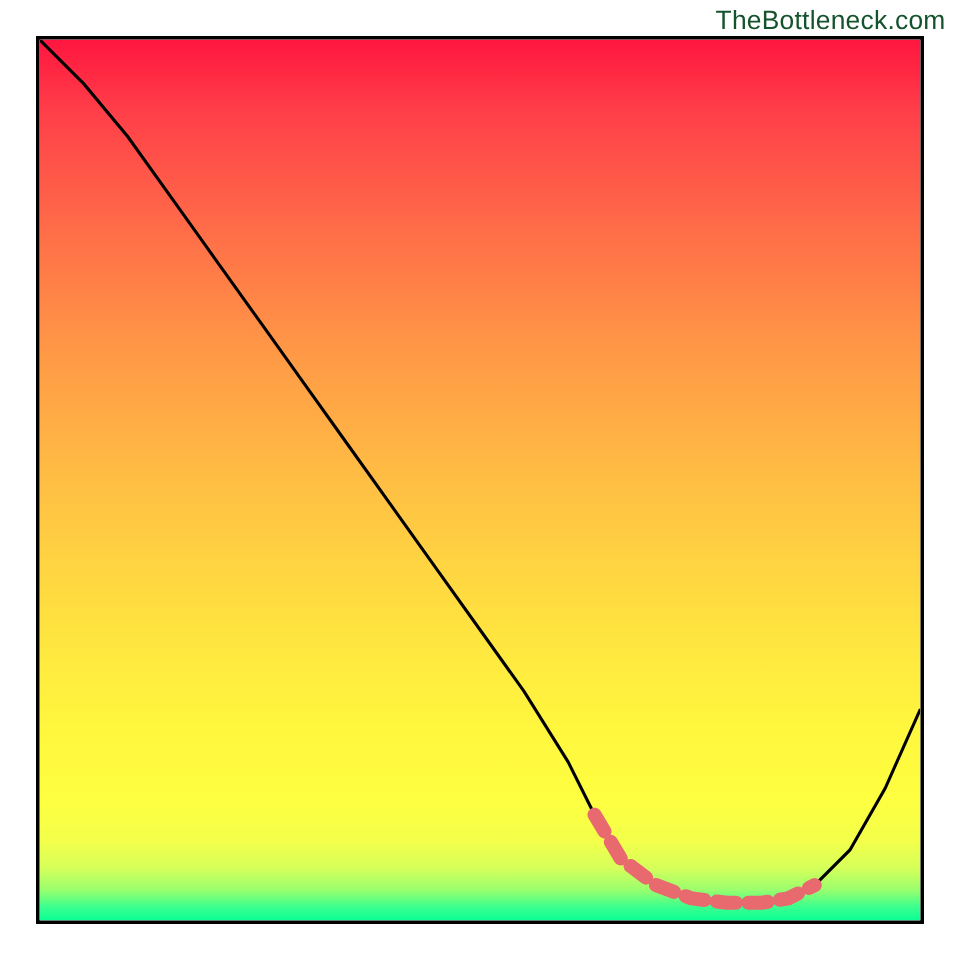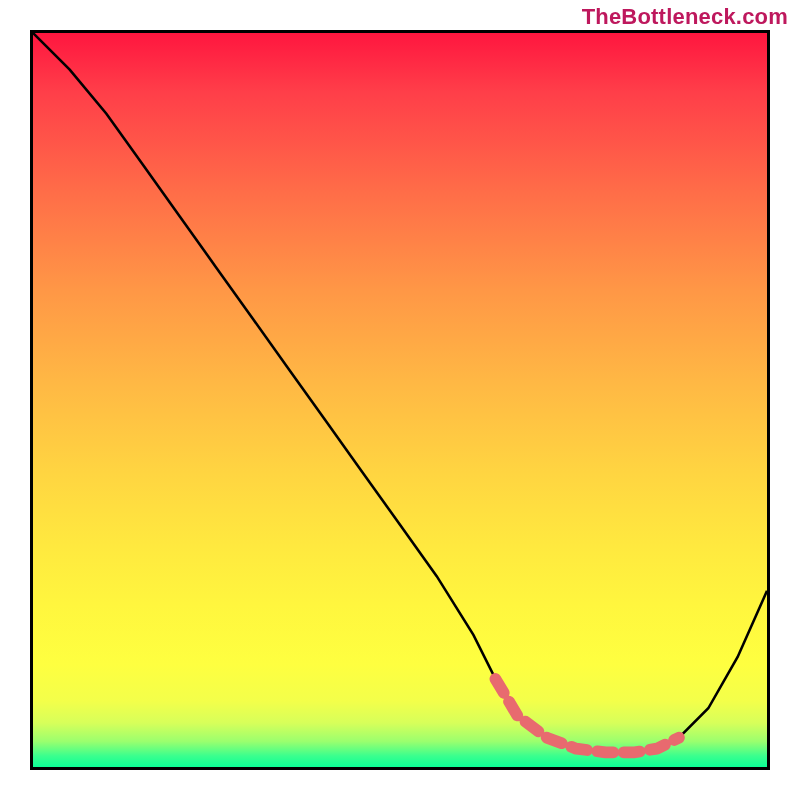--- a/index.html
+++ b/index.html
@@ -13,22 +13,22 @@
   .container {
     position: relative;
     width: 800px;
     height: 800px;
   }
   .watermark {
     position: absolute;
     top: 4px;
     right: 12px;
     font-size: 22px;
-    font-weight: 700;
-    color: #be185d;
+    font-weight: 400;
+    color: #14532d;
     z-index: 10;
     letter-spacing: 0.2px;
   }
   .plot-area {
     position: absolute;
     left: 30px;
     top: 30px;
     width: 740px;
     height: 740px;
     border: 3px solid #000000;

